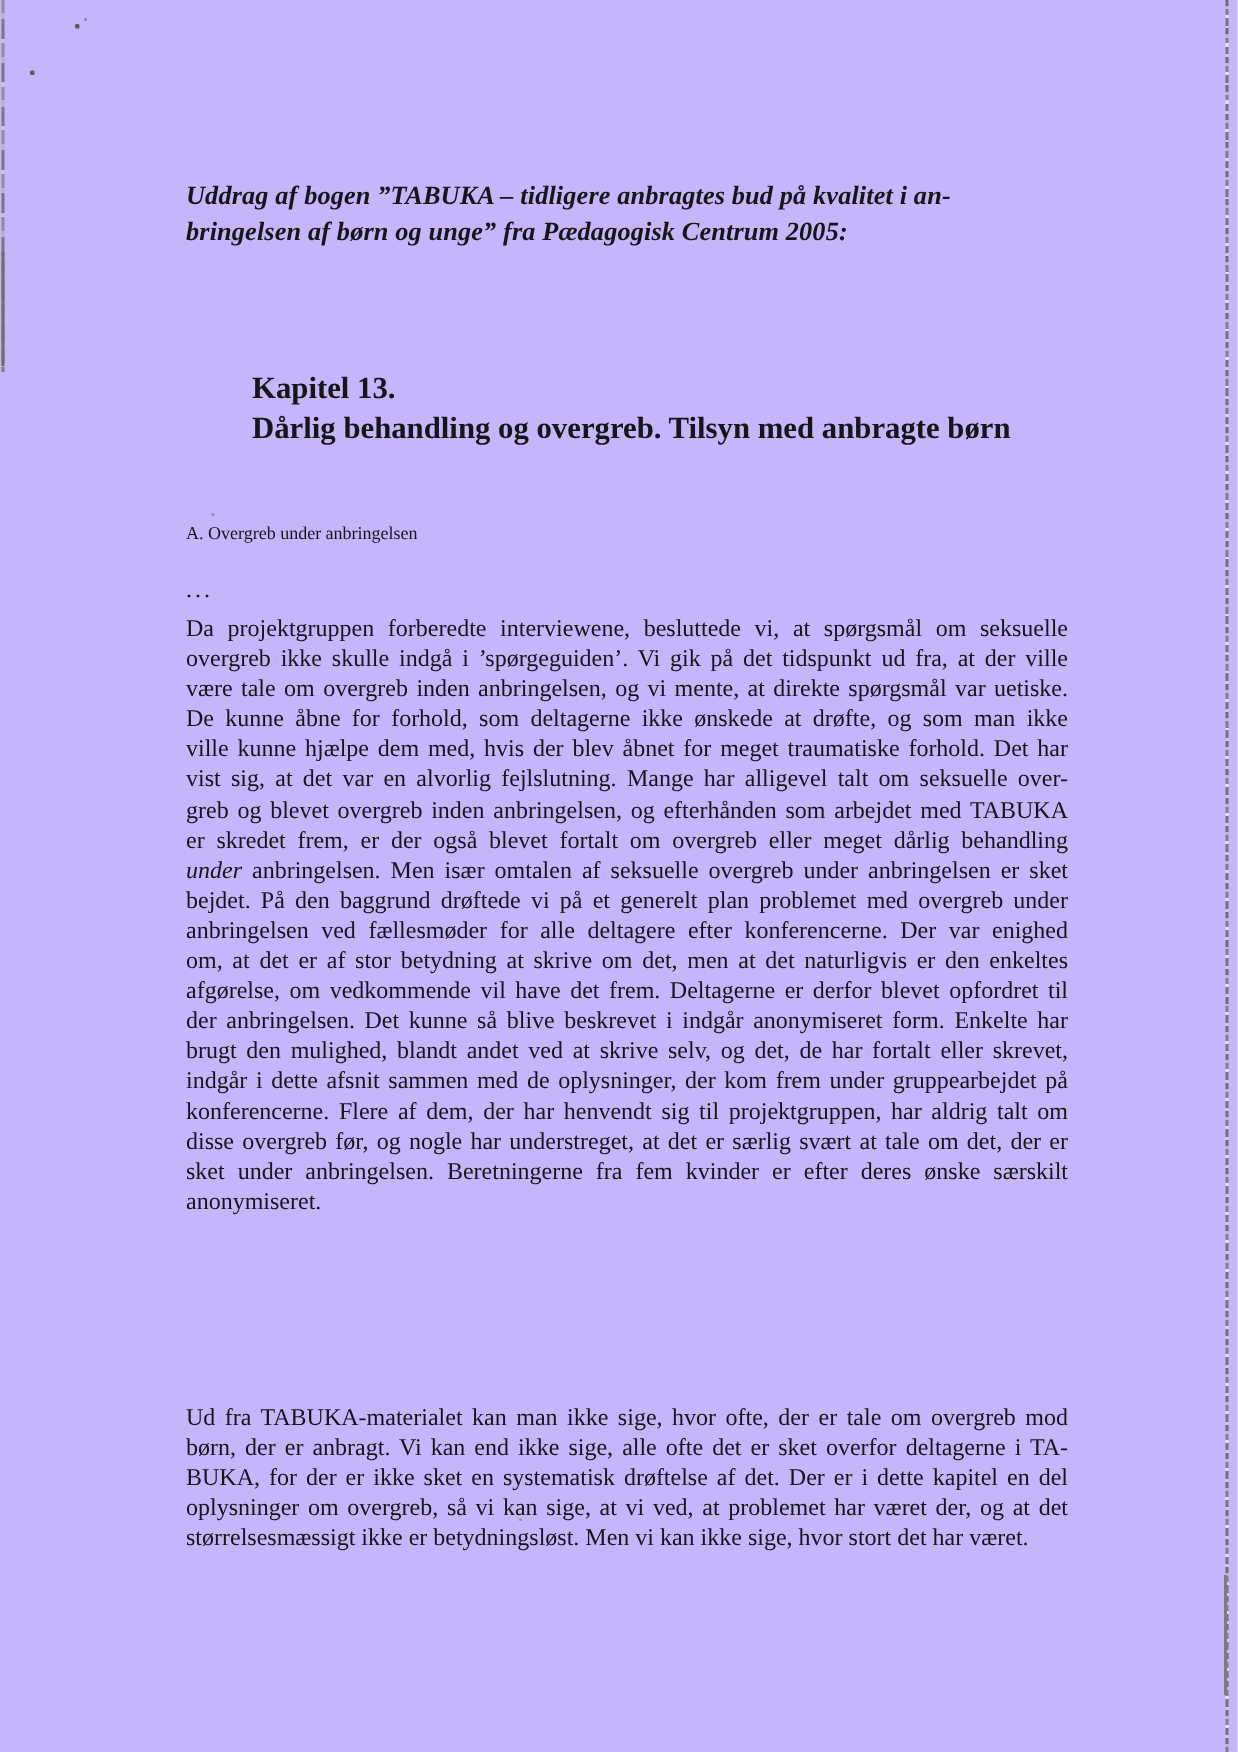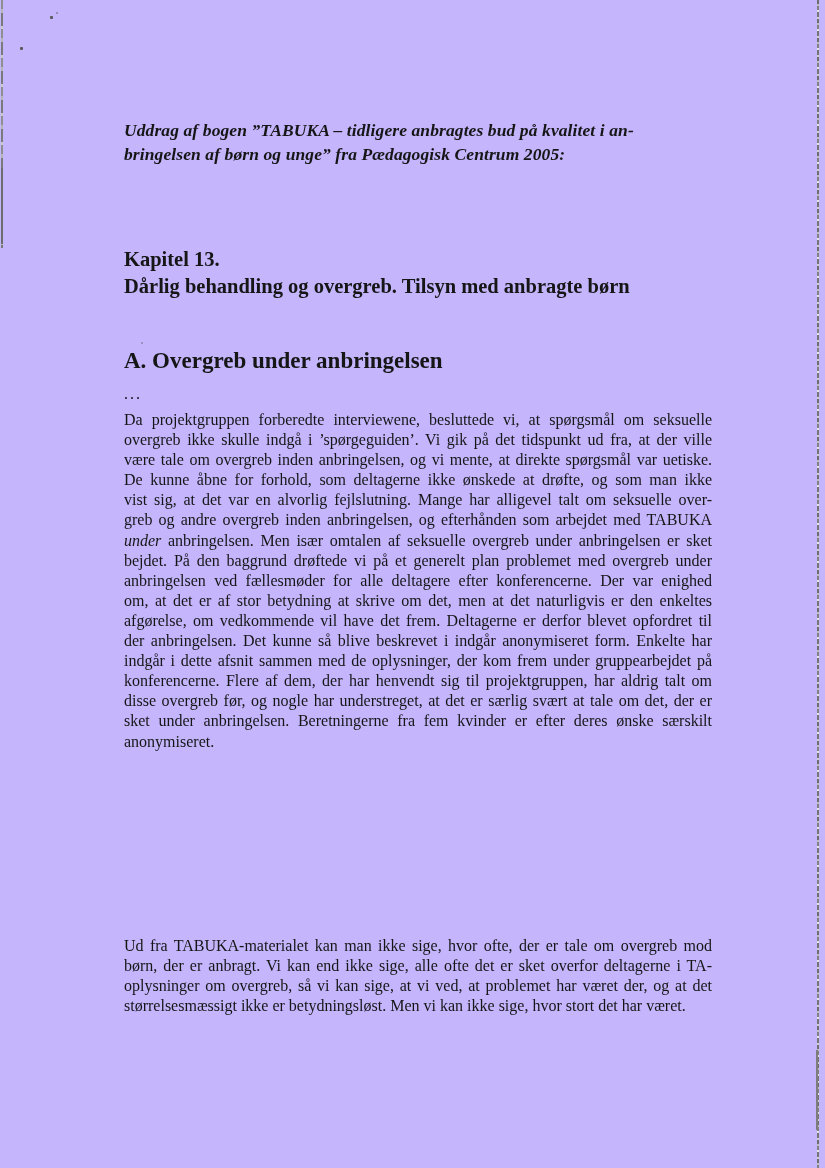--- a/index.html
+++ b/index.html
@@ -84,25 +84,26 @@
     line-height: 23.5px;
     font-weight: bold;
     font-style: italic;
     letter-spacing: 0.1px;
   }
   .chapter-block {
     top: 246px;
     font-size: 20.5px;
     line-height: 27px;
     font-weight: bold;
+    margin-left: 44px;
   }
   .section-heading {
     top: 348px;
-    font-size: 23px;
-    font-weight: bold;
+    font-size: 12px;
+    font-weight: normal;
   }
   .ellipsis-block {
     top: 384px;
     font-size: 16px;
     line-height: 20px;
     letter-spacing: 2px;
   }
   .para {
     font-size: 16px;
     line-height: 20.1px;
@@ -154,35 +155,39 @@
 
   <div class="block section-heading">A. Overgreb under anbringelsen</div>
 
   <div class="block ellipsis-block">...</div>
 
   <div class="block para para-1">
       <div class="tline">Da projektgruppen forberedte interviewene, besluttede vi, at spørgsmål om seksuelle</div>
       <div class="tline">overgreb ikke skulle indgå i ’spørgeguiden’. Vi gik på det tidspunkt ud fra, at der ville</div>
       <div class="tline">være tale om overgreb inden anbringelsen, og vi mente, at direkte spørgsmål var uetiske.</div>
       <div class="tline">De kunne åbne for forhold, som deltagerne ikke ønskede at drøfte, og som man ikke</div>
+      <div class="tline">ville kunne hjælpe dem med, hvis der blev åbnet for meget traumatiske forhold. Det har</div>
       <div class="tline">vist sig, at det var en alvorlig fejlslutning. Mange har alligevel talt om seksuelle over-</div>
-      <div class="tline">greb og andre overgreb inden anbringelsen, og efterhånden som arbejdet med TABUKA</div>
+      <div class="tline">greb og blevet overgreb inden anbringelsen, og efterhånden som arbejdet med TABUKA</div>
+      <div class="tline">er skredet frem, er der også blevet fortalt om overgreb eller meget dårlig behandling</div>
       <div class="tline"><i>under</i> anbringelsen. Men især omtalen af seksuelle overgreb under anbringelsen er sket</div>
       <div class="tline">bejdet. På den baggrund drøftede vi på et generelt plan problemet med overgreb under</div>
       <div class="tline">anbringelsen ved fællesmøder for alle deltagere efter konferencerne. Der var enighed</div>
       <div class="tline">om, at det er af stor betydning at skrive om det, men at det naturligvis er den enkeltes</div>
       <div class="tline">afgørelse, om vedkommende vil have det frem. Deltagerne er derfor blevet opfordret til</div>
       <div class="tline">der anbringelsen. Det kunne så blive beskrevet i indgår anonymiseret form. Enkelte har</div>
+      <div class="tline">brugt den mulighed, blandt andet ved at skrive selv, og det, de har fortalt eller skrevet,</div>
       <div class="tline">indgår i dette afsnit sammen med de oplysninger, der kom frem under gruppearbejdet på</div>
       <div class="tline">konferencerne. Flere af dem, der har henvendt sig til projektgruppen, har aldrig talt om</div>
       <div class="tline">disse overgreb før, og nogle har understreget, at det er særlig svært at tale om det, der er</div>
       <div class="tline">sket under anbringelsen. Beretningerne fra fem kvinder er efter deres ønske særskilt</div>
       <div class="tline last">anonymiseret.</div>
     </div>
 
   <div class="block para para-2">
       <div class="tline">Ud fra TABUKA-materialet kan man ikke sige, hvor ofte, der er tale om overgreb mod</div>
       <div class="tline">børn, der er anbragt. Vi kan end ikke sige, alle ofte det er sket overfor deltagerne i TA-</div>
+      <div class="tline">BUKA, for der er ikke sket en systematisk drøftelse af det. Der er i dette kapitel en del</div>
       <div class="tline">oplysninger om overgreb, så vi kan sige, at vi ved, at problemet har været der, og at det</div>
       <div class="tline last">størrelsesmæssigt ikke er betydningsløst. Men vi kan ikke sige, hvor stort det har været.</div>
     </div>
 
 </div>
 
 </body></html>

